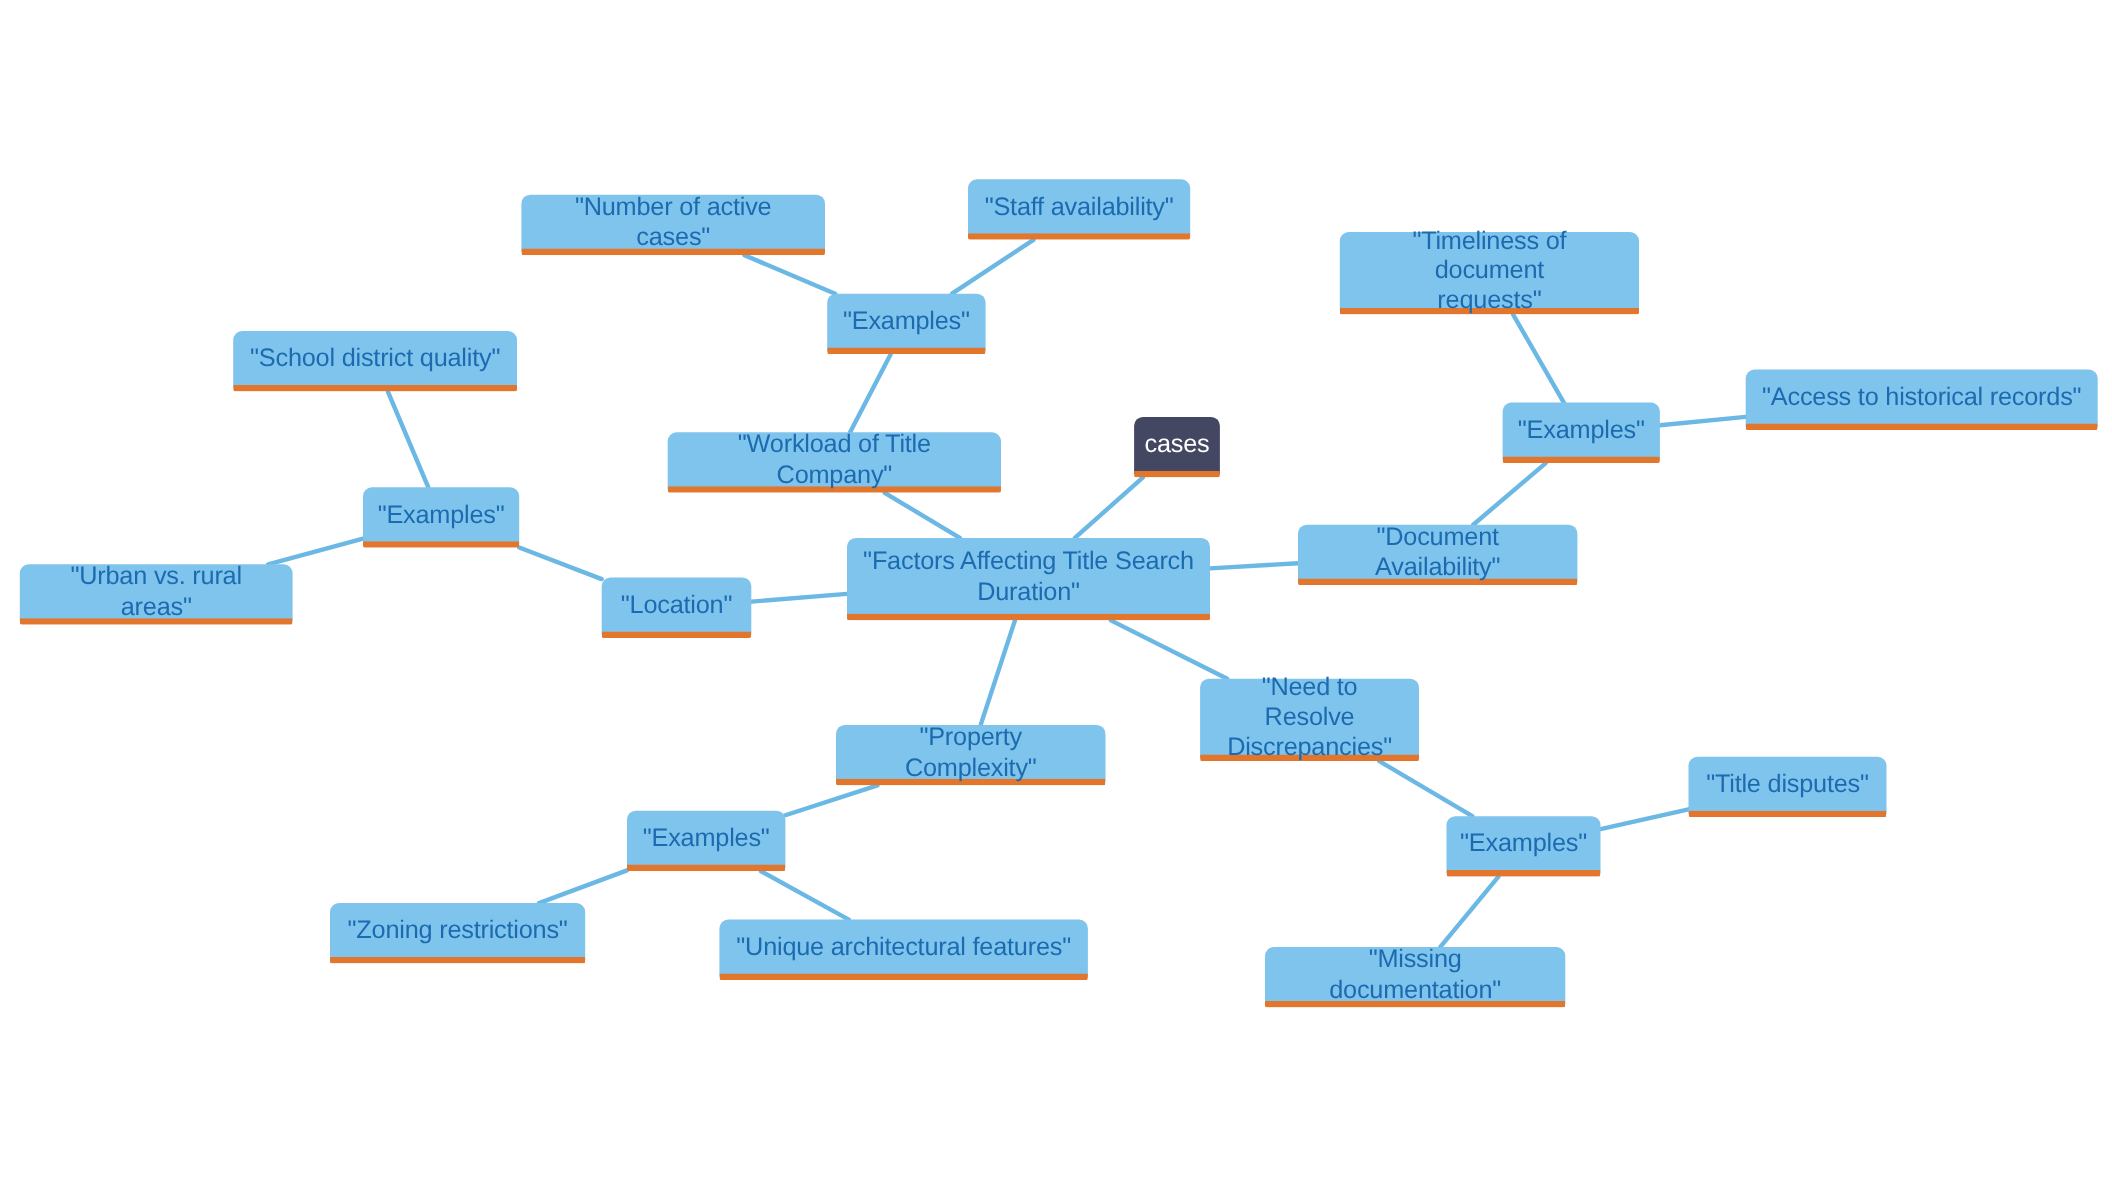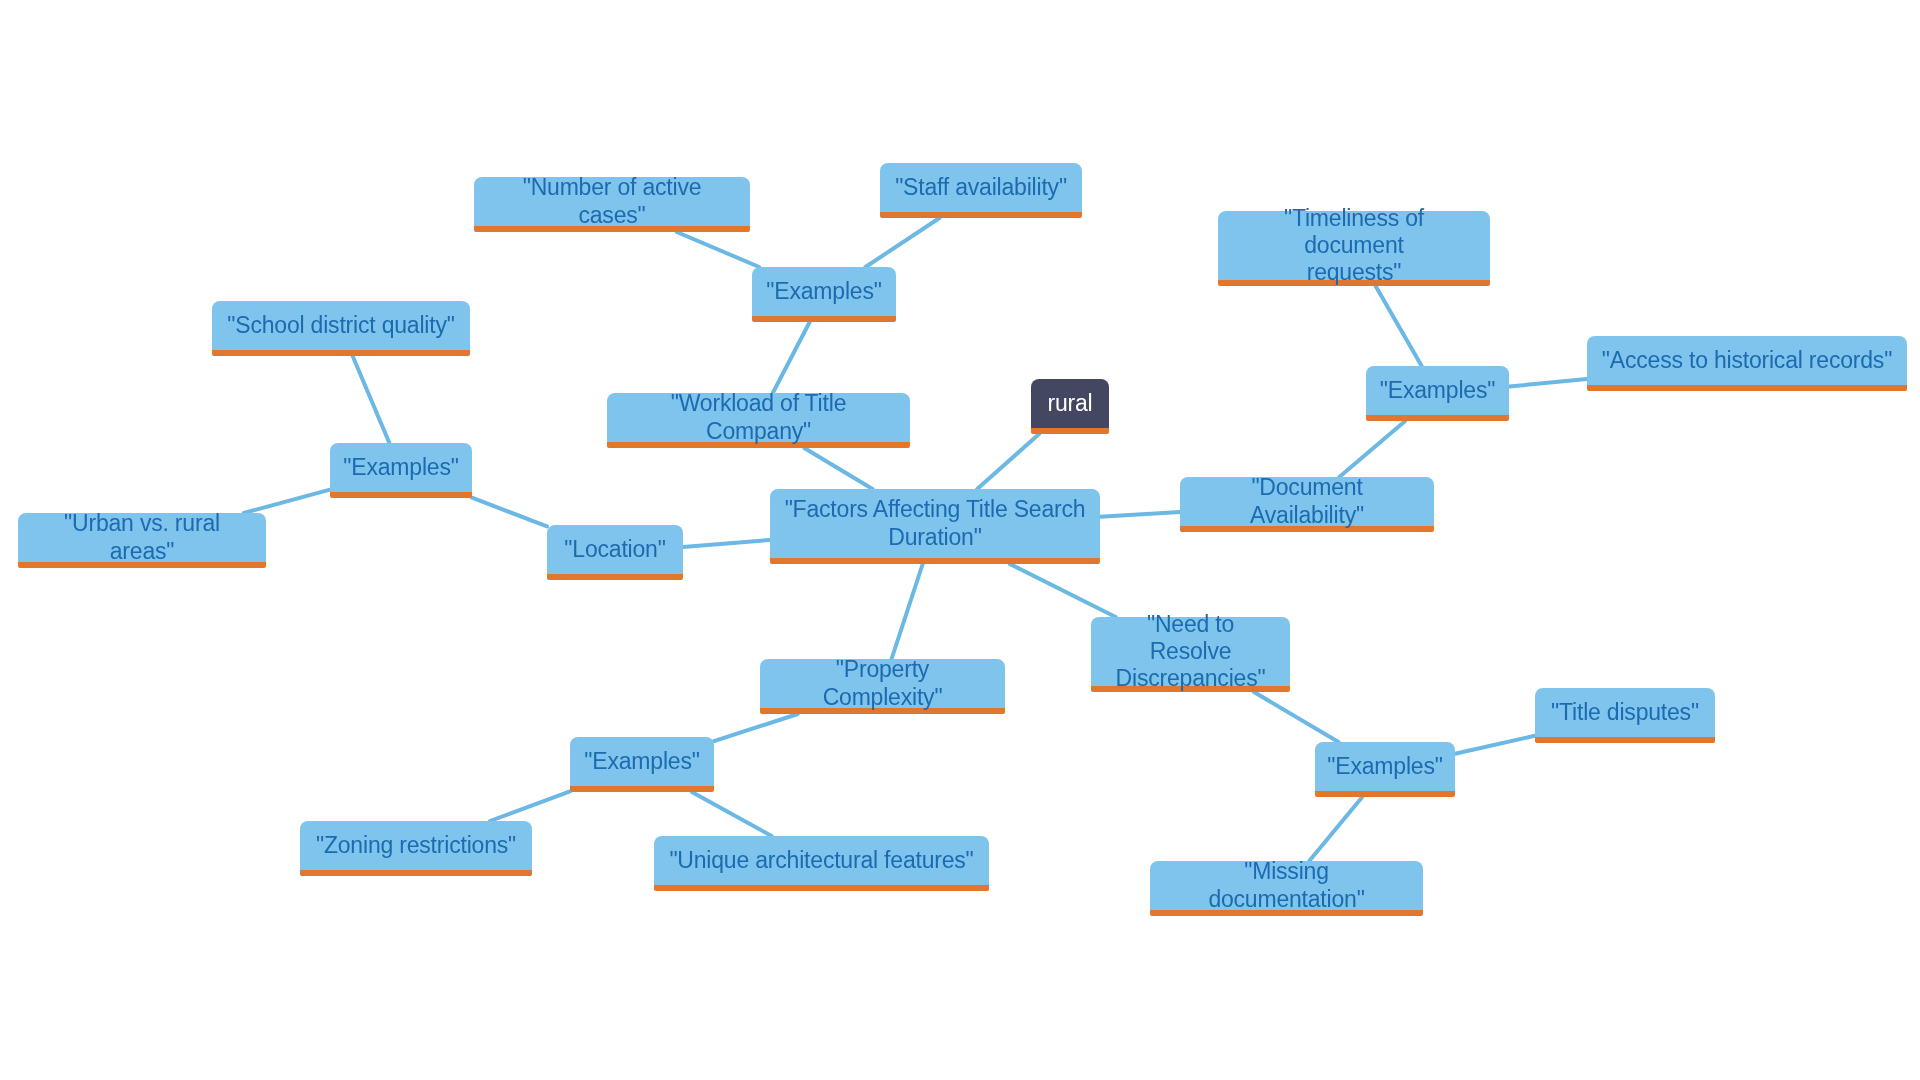--- a/index.html
+++ b/index.html
@@ -68,21 +68,21 @@
       <line x1="922.6953125" y1="564" x2="891.5234375" y2="659" stroke="#6CB8E4" stroke-width="4" stroke-linecap="round"></line>
       <line x1="797.7083333333334" y1="714" x2="714" y2="741.1486486486486" stroke="#6CB8E4" stroke-width="4" stroke-linecap="round"></line>
       <line x1="570" y1="791.2610619469026" x2="489.98809523809524" y2="821" stroke="#6CB8E4" stroke-width="4" stroke-linecap="round"></line>
       <line x1="691.8611111111111" y1="792" x2="771.6388888888889" y2="836" stroke="#6CB8E4" stroke-width="4" stroke-linecap="round"></line>
       <line x1="1009.853515625" y1="564" x2="1115.646484375" y2="617" stroke="#6CB8E4" stroke-width="4" stroke-linecap="round"></line>
       <line x1="1253.9239130434783" y1="692" x2="1338.4891304347825" y2="742" stroke="#6CB8E4" stroke-width="4" stroke-linecap="round"></line>
       <line x1="1455" y1="753.75" x2="1535" y2="735.75" stroke="#6CB8E4" stroke-width="4" stroke-linecap="round"></line>
       <line x1="1362.2373949579833" y1="797" x2="1309.2626050420167" y2="861" stroke="#6CB8E4" stroke-width="4" stroke-linecap="round"></line>
     </svg>
   <div id="node-layer">
-      <div class="node root" style="left: 1031px; top: 379px; width: 78px; height: 55px;">rural</div>
+      <div class="node root" style="left: 1031px; top: 379px; width: 78px; height: 55px;">cases</div>
       <div class="node" style="left: 770px; top: 489px; width: 330px; height: 75px;">"Factors Affecting Title Search
 Duration"</div>
       <div class="node" style="left: 607px; top: 393px; width: 303px; height: 55px;">"Workload of Title Company"</div>
       <div class="node" style="left: 752px; top: 267px; width: 144px; height: 55px;">"Examples"</div>
       <div class="node" style="left: 474px; top: 177px; width: 276px; height: 55px;">"Number of active cases"</div>
       <div class="node" style="left: 880px; top: 163px; width: 202px; height: 55px;">"Staff availability"</div>
       <div class="node" style="left: 547px; top: 525px; width: 136px; height: 55px;">"Location"</div>
       <div class="node" style="left: 330px; top: 443px; width: 142px; height: 55px;">"Examples"</div>
       <div class="node" style="left: 212px; top: 301px; width: 258px; height: 55px;">"School district quality"</div>
       <div class="node" style="left: 18px; top: 513px; width: 248px; height: 55px;">"Urban vs. rural areas"</div>

